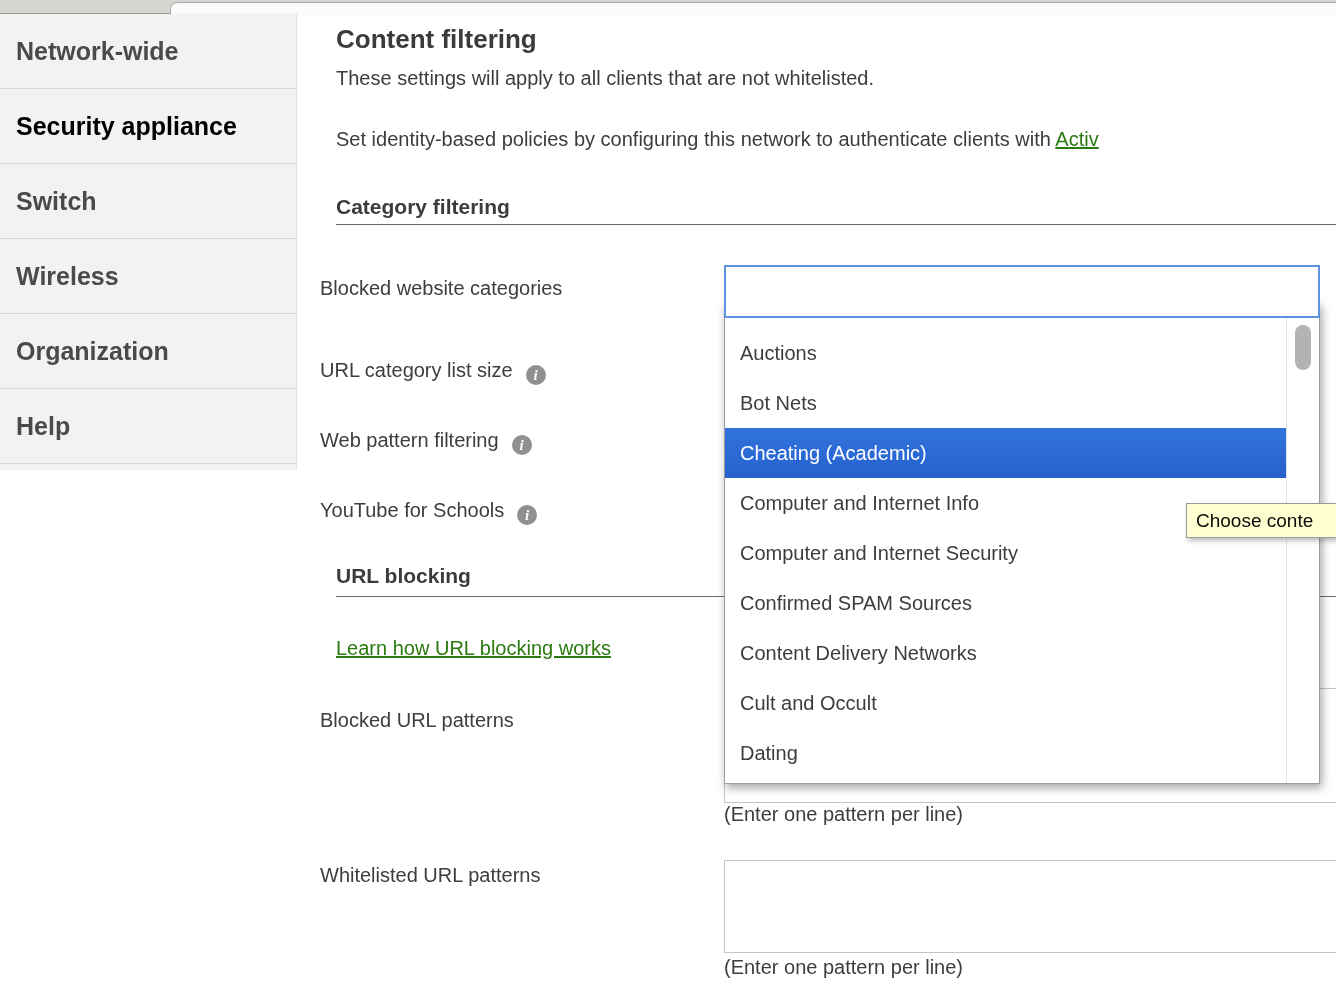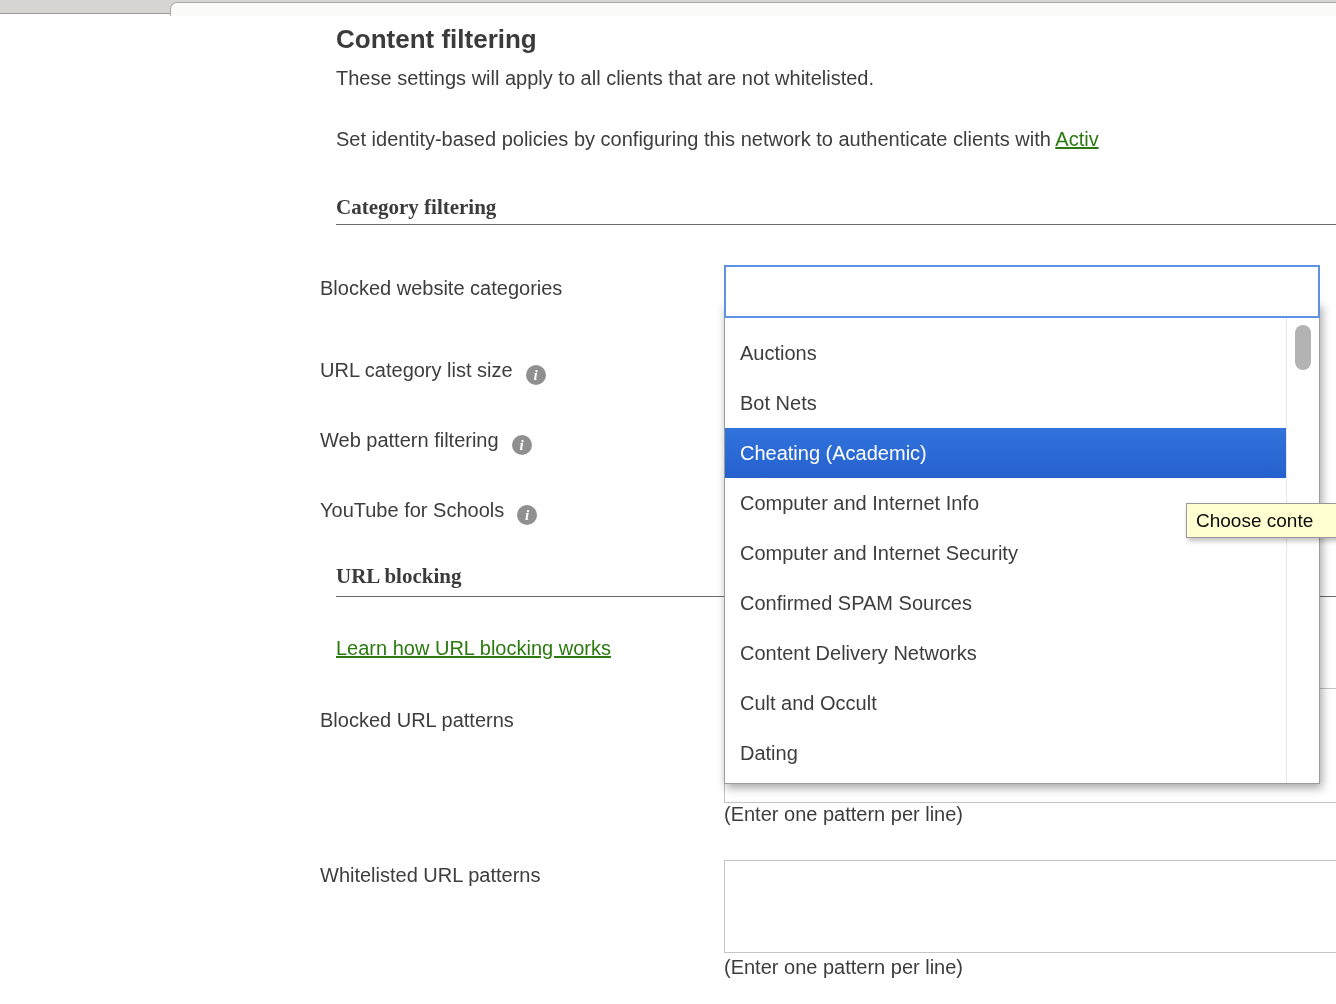--- a/index.html
+++ b/index.html
@@ -33,21 +33,21 @@
     white-space:nowrap;
   }
   .side-item.active { color:#000; }
 
   
   .page-title { position:absolute; left:336px; top:24px; font-size:26px; font-weight:bold; color:#3b3b3b; }
   .subtitle   { position:absolute; left:336px; top:67px; font-size:20px; }
   .identity-line { position:absolute; left:336px; top:128px; font-size:20px; white-space:nowrap; }
   .green-link { color:#2a7a0f; text-decoration:underline; cursor:pointer; }
 
-  .section-heading { position:absolute; font-size:21px; font-weight:bold; color:#3b3b3b;font-family:Liberation Serif, serif; }
+  .section-heading { position:absolute; font-size:21px; font-weight:bold; color:#3b3b3b; }
   .section-rule { position:absolute; left:336px; width:1000px; height:1px; background:#6b6b6b; }
 
   .field-label { position:absolute; left:320px; font-size:20px; white-space:nowrap; }
   .info-icon {
     display:inline-block; width:20px; height:20px; margin-left:13px;
     background:#909090; border-radius:50%;
     color:#fff; font-family:"Liberation Serif", serif; font-style:italic; font-weight:bold;
     font-size:15px; line-height:20px; text-align:center; vertical-align:-3px;
   }
   .caption { position:absolute; left:724px; font-size:20px; }
@@ -106,20 +106,28 @@
 </style>
 </head>
 <body>
 
 <div id="stage">
 
   <div class="topbar">
     <div class="browser-tab"></div>
   </div>
 
+  <div class="sidebar">
+    <div class="side-item">Network-wide</div>
+    <div class="side-item active">Security appliance</div>
+    <div class="side-item">Switch</div>
+    <div class="side-item">Wireless</div>
+    <div class="side-item">Organization</div>
+    <div class="side-item">Help</div>
+  </div>
 
   <div class="page-title">Content filtering</div>
   <div class="subtitle">These settings will apply to all clients that are not whitelisted.</div>
   <div class="identity-line">
     <span>Set identity-based policies by configuring this network to authenticate clients with </span><a class="green-link">Activ</a>
   </div>
 
   <div class="section-heading" style="top:195px; left:336px;">Category filtering</div>
   <div class="section-rule" style="top:224px;"></div>
 

